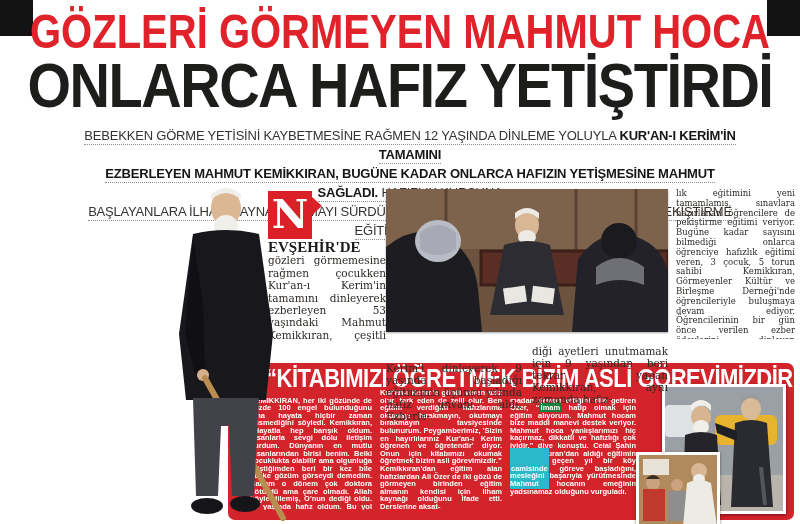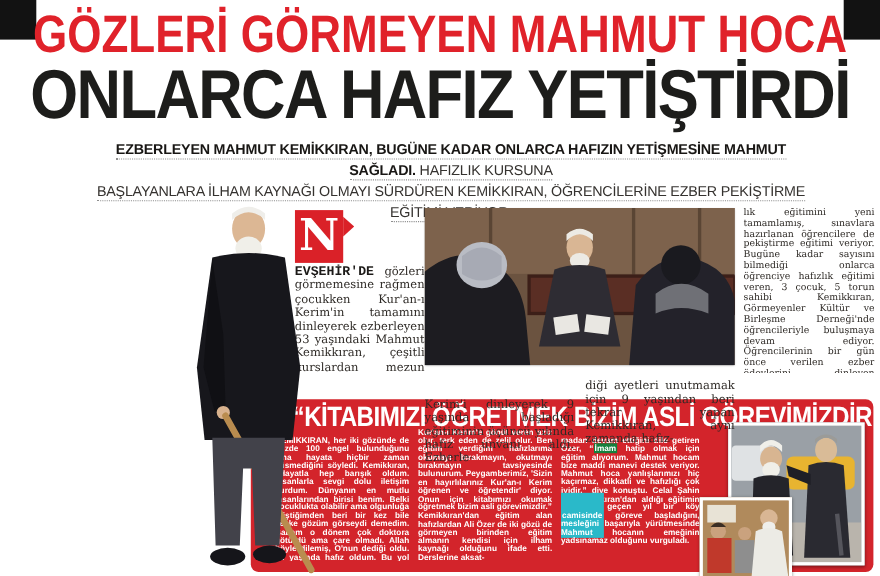--- a/index.html
+++ b/index.html
@@ -19,21 +19,21 @@
     font-size:13px;color:#35322f;letter-spacing:-0.2px;line-height:19px;}
   .deck .u{border-bottom:1px dotted #8f8f8f;padding-bottom:1px;}
   .deck b{color:#181614;font-weight:700;}
 
   .photo-standing{position:absolute;left:133px;top:184px;width:185px;height:340px;z-index:5;}
 
   .bodycol1{position:absolute;left:268px;top:189px;width:118px;height:152px;z-index:4;
     font-family:"DejaVu Serif",serif;font-size:10.5px;line-height:12.4px;color:#2e2a26;
     text-align:justify;overflow:hidden;}
   .bodycol1 p{margin:0 0 2px 0;}
-  .lead-bold{font-family:Liberation Mono, monospace;font-weight:700;font-size:12px;color:#1c1a18;}
+  .lead-bold{font-family:Liberation Serif, serif;font-weight:700;font-size:15px;color:#1c1a18;}
   .dropcap{float:left;width:44px;height:48px;margin:2px 5px 2px 0;background:#da2128;
     color:#ffffff;font-family:"DejaVu Serif",serif;font-weight:700;font-size:40px;
     line-height:46px;text-align:center;position:relative;}
   .dropcap-flag{position:absolute;right:-10px;top:6px;width:0;height:0;
     border-top:9px solid transparent;border-bottom:9px solid transparent;border-left:10px solid #da2128;}
 
   .photo-center{position:absolute;left:386px;top:189px;width:282px;height:143px;z-index:4;
     box-shadow:0 1px 2px rgba(0,0,0,.35);}
   .caption{position:absolute;top:334px;width:136px;z-index:4;
     font-family:"DejaVu Serif",serif;font-size:10.5px;line-height:12px;color:#2e2a26;text-align:justify;}
@@ -65,20 +65,21 @@
 
 <div class="page">
 
   <div class="corner left"></div>
   <div class="corner right"></div>
 
   <div class="kicker">GÖZLERİ GÖRMEYEN MAHMUT HOCA</div>
   <h1 class="headline">ONLARCA HAFIZ YETİŞTİRDİ</h1>
 
   <div class="deck">
+    <div><span class="u"><span>BEBEKKEN GÖRME YETİSİNİ KAYBETMESİNE RAĞMEN 12 YAŞINDA DİNLEME YOLUYLA </span><b>KUR'AN-I KERİM'İN TAMAMINI</b></span></div>
     <div><span class="u"><b>EZBERLEYEN MAHMUT KEMİKKIRAN, BUGÜNE KADAR ONLARCA HAFIZIN YETİŞMESİNE MAHMUT SAĞLADI.</b><span> HAFIZLIK KURSUNA</span></span></div>
     <div><span class="u"><span>BAŞLAYANLARA İLHAM KAYNAĞI OLMAYI SÜRDÜREN KEMİKKIRAN, ÖĞRENCİLERİNE EZBER PEKİŞTİRME EĞİTİMİ VERİYOR.</span></span></div>
   </div>
 
   <div class="photo-standing">
     <svg width="185" height="340" viewBox="0 0 185 340">
       <ellipse cx="93" cy="24" rx="15" ry="18" fill="#dcb794"></ellipse>
       <path d="M78,16 Q93,2 108,16 L108,10 Q93,-2 78,10 Z" fill="#efeeea"></path>
       <ellipse cx="93" cy="42" rx="12" ry="11" fill="#f0efe9"></ellipse>
       <path d="M60,50 Q93,42 126,50 L140,150 L133,216 L53,216 L46,150 Z" fill="#17171c"></path>

